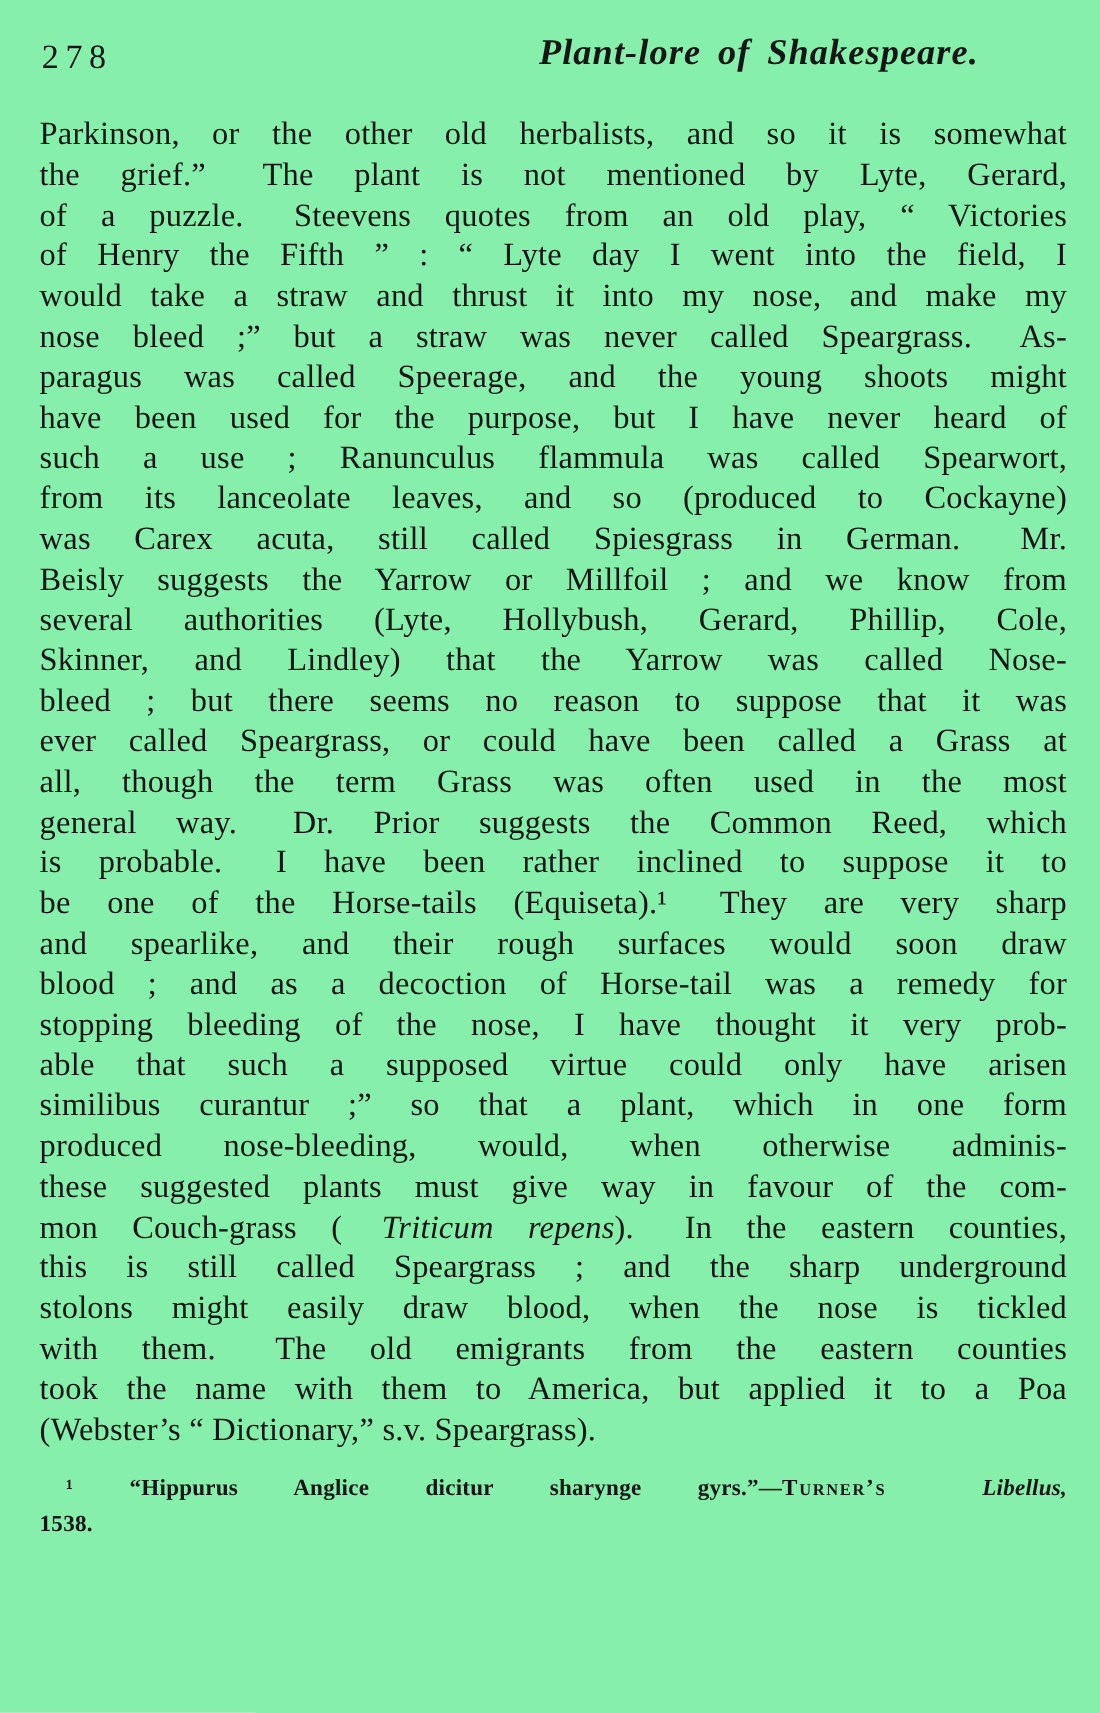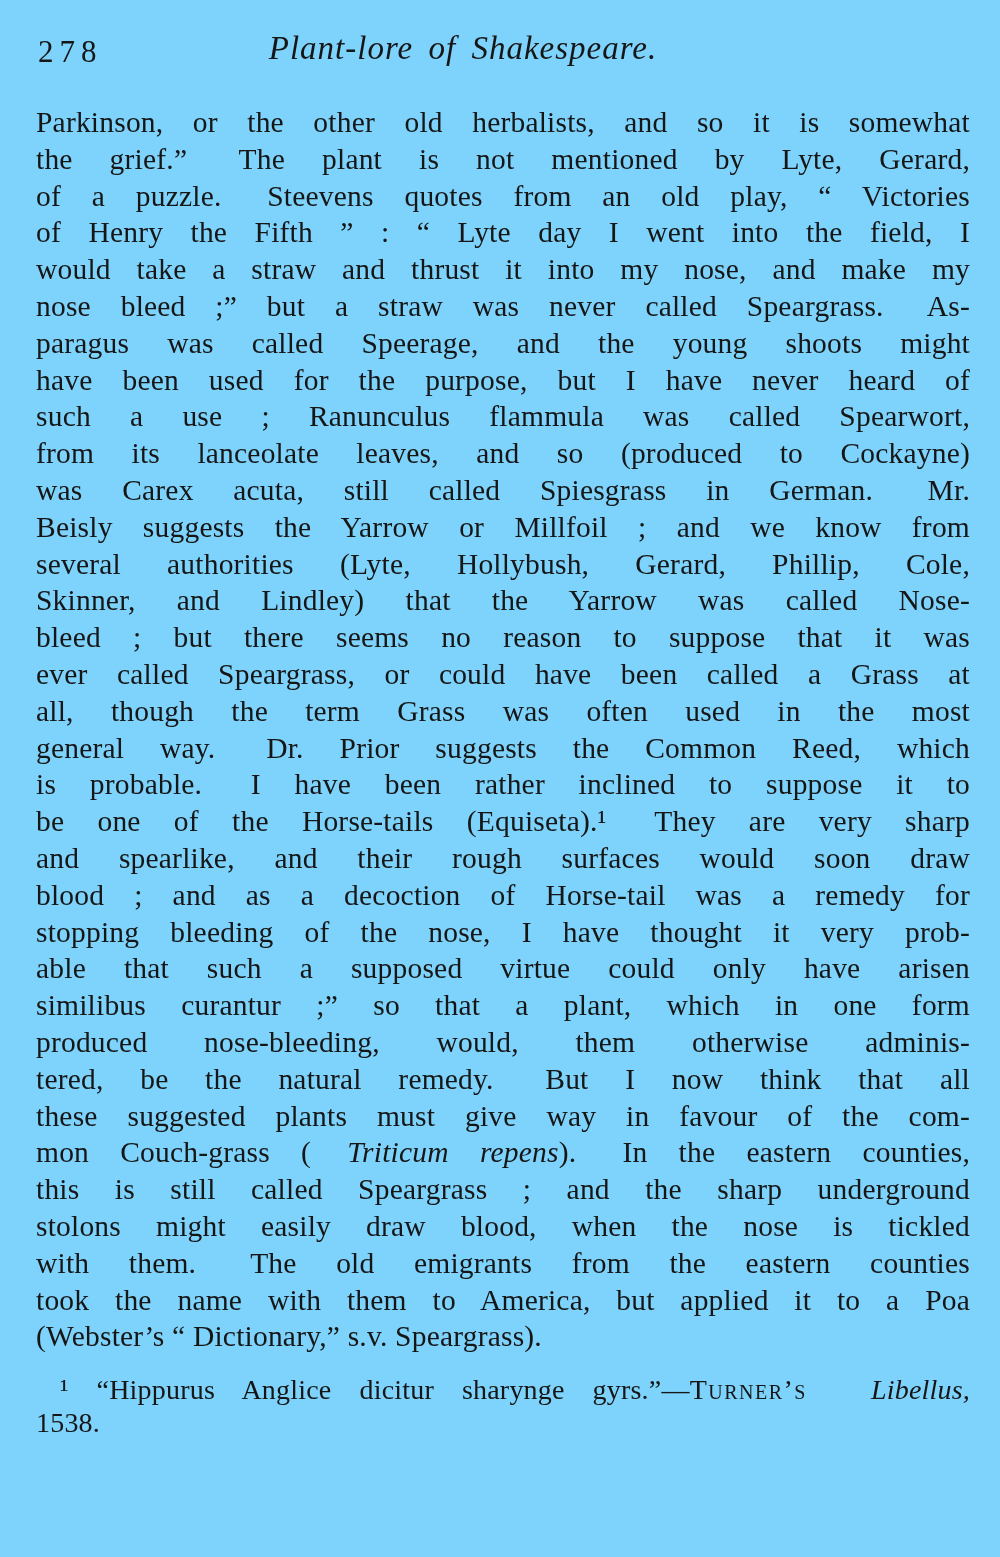--- a/index.html
+++ b/index.html
@@ -4,21 +4,21 @@
 <style>
   html, body {
     margin: 0;
     padding: 0;
     background: #e8e8e4;
   }
   .page {
     position: relative;
     width: 1000px;
     height: 1557px;
-    background: #7dd3fc;
+    background: #86efac;
     color: #161616;
     font-family: "Liberation Serif", "DejaVu Serif", serif;
     box-sizing: border-box;
     padding: 26px 30px 0 36px;
     overflow: hidden;
   }
   
   .running-header {
     position: relative;
     height: 48px;
@@ -30,25 +30,26 @@
     top: 4px;
     font-size: 31px;
     letter-spacing: 6px;
     font-variant-numeric: oldstyle-nums;
   }
   .page-title {
     position: absolute;
     left: 0;
     right: 80px;
     top: 0;
-    text-align: center;
+    text-align: right;
     font-style: italic;
     font-size: 33px;
     letter-spacing: 1px;
     word-spacing: 6px;
+    font-weight: bold;
   }
   
   .body-text {
     margin-top: 26px;
   }
   .line {
     font-size: 29.5px;
     line-height: 36.8px;
     height: 36.8px;
     text-align: justify;
@@ -62,24 +63,25 @@
   .italic { font-style: italic; margin-left: 36px; }
   .smallcaps {
     font-variant: small-caps;
     letter-spacing: 1.5px;
   }
   
   .footnote {
     margin-top: 18px;
   }
   .footnote .line {
-    font-size: 28px;
+    font-size: 21px;
     line-height: 33px;
     height: 33px;
     letter-spacing: 0.2px;
+    font-weight: bold;
   }
   .footnote .line:first-child {
     text-indent: 24px;
   }
 </style>
 </head>
 <body>
 
 <div class="page">
 
@@ -107,22 +109,21 @@
       <div class="line">ever called Speargrass, or could have been called a Grass at</div>
       <div class="line">all, though the term Grass was often used in the most</div>
       <div class="line">general way.  Dr. Prior suggests the Common Reed, which</div>
       <div class="line">is probable.  I have been rather inclined to suppose it to</div>
       <div class="line">be one of the Horse-tails (Equiseta).¹  They are very sharp</div>
       <div class="line">and spearlike, and their rough surfaces would soon draw</div>
       <div class="line">blood ; and as a decoction of Horse-tail was a remedy for</div>
       <div class="line">stopping bleeding of the nose, I have thought it very prob-</div>
       <div class="line">able that such a supposed virtue could only have arisen</div>
       <div class="line">similibus curantur ;” so that a plant, which in one form</div>
-      <div class="line">produced nose-bleeding, would, them otherwise adminis-</div>
-      <div class="line">tered, be the natural remedy.  But I now think that all</div>
+      <div class="line">produced nose-bleeding, would, when otherwise adminis-</div>
       <div class="line">these suggested plants must give way in favour of the com-</div>
       <div class="line"><span>mon Couch-grass (</span><span class="italic">Triticum repens</span><span>).  In the eastern counties,</span></div>
       <div class="line">this is still called Speargrass ; and the sharp underground</div>
       <div class="line">stolons might easily draw blood, when the nose is tickled</div>
       <div class="line">with them.  The old emigrants from the eastern counties</div>
       <div class="line">took the name with them to America, but applied it to a Poa</div>
       <div class="line">(Webster’s “ Dictionary,” s.v. Speargrass).</div>
     </div>
 
   <div class="footnote">

